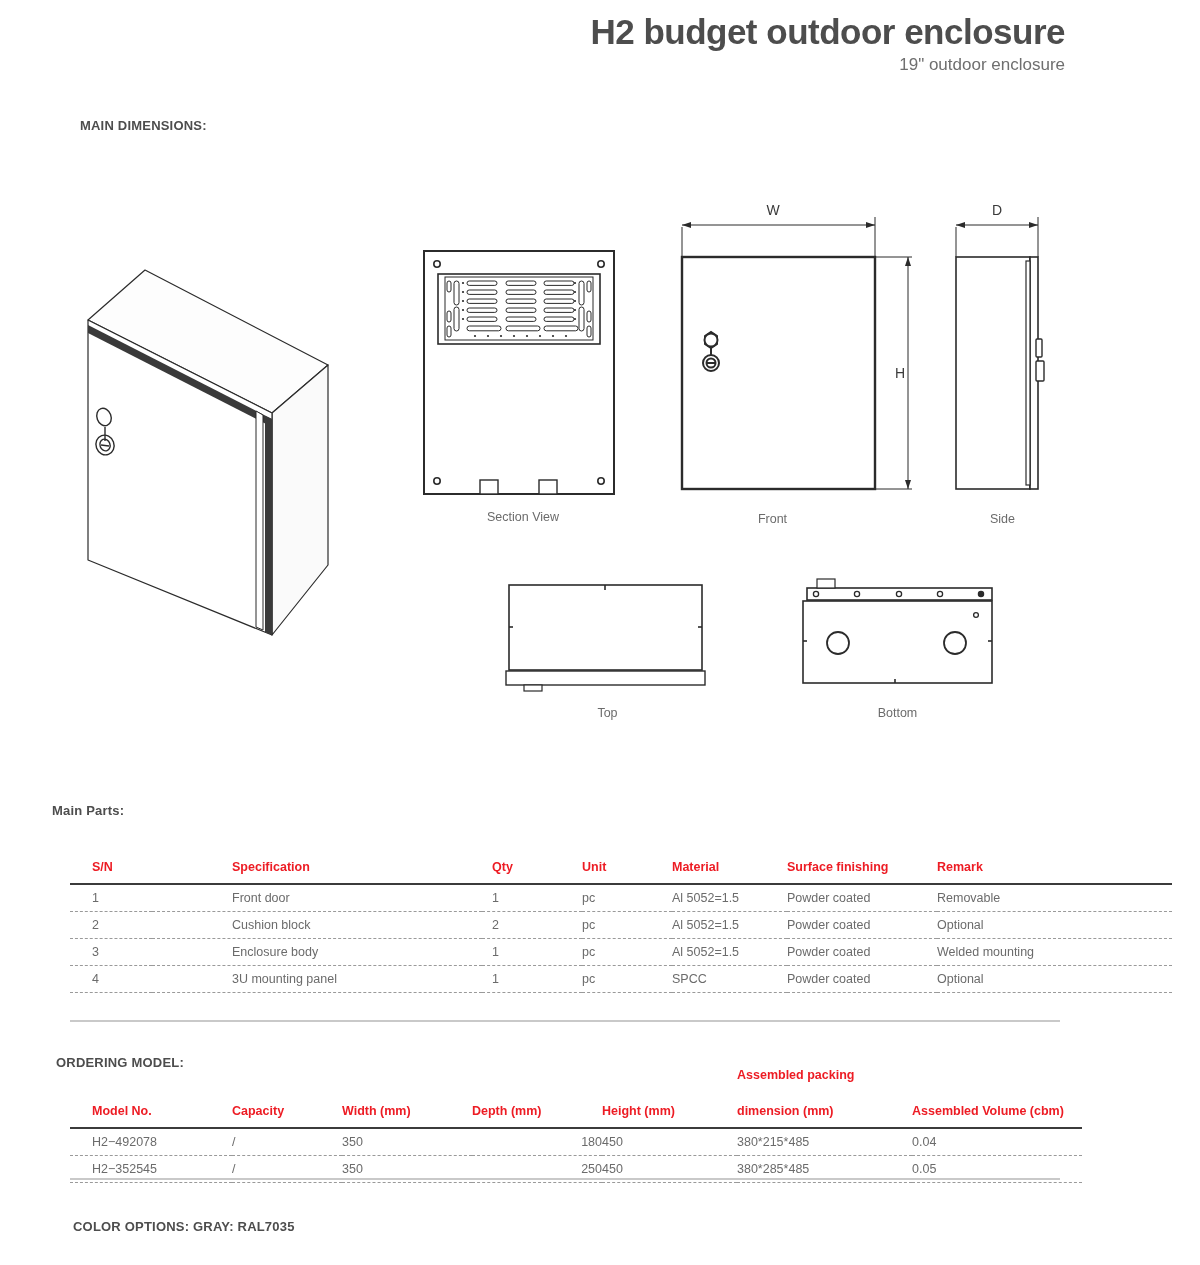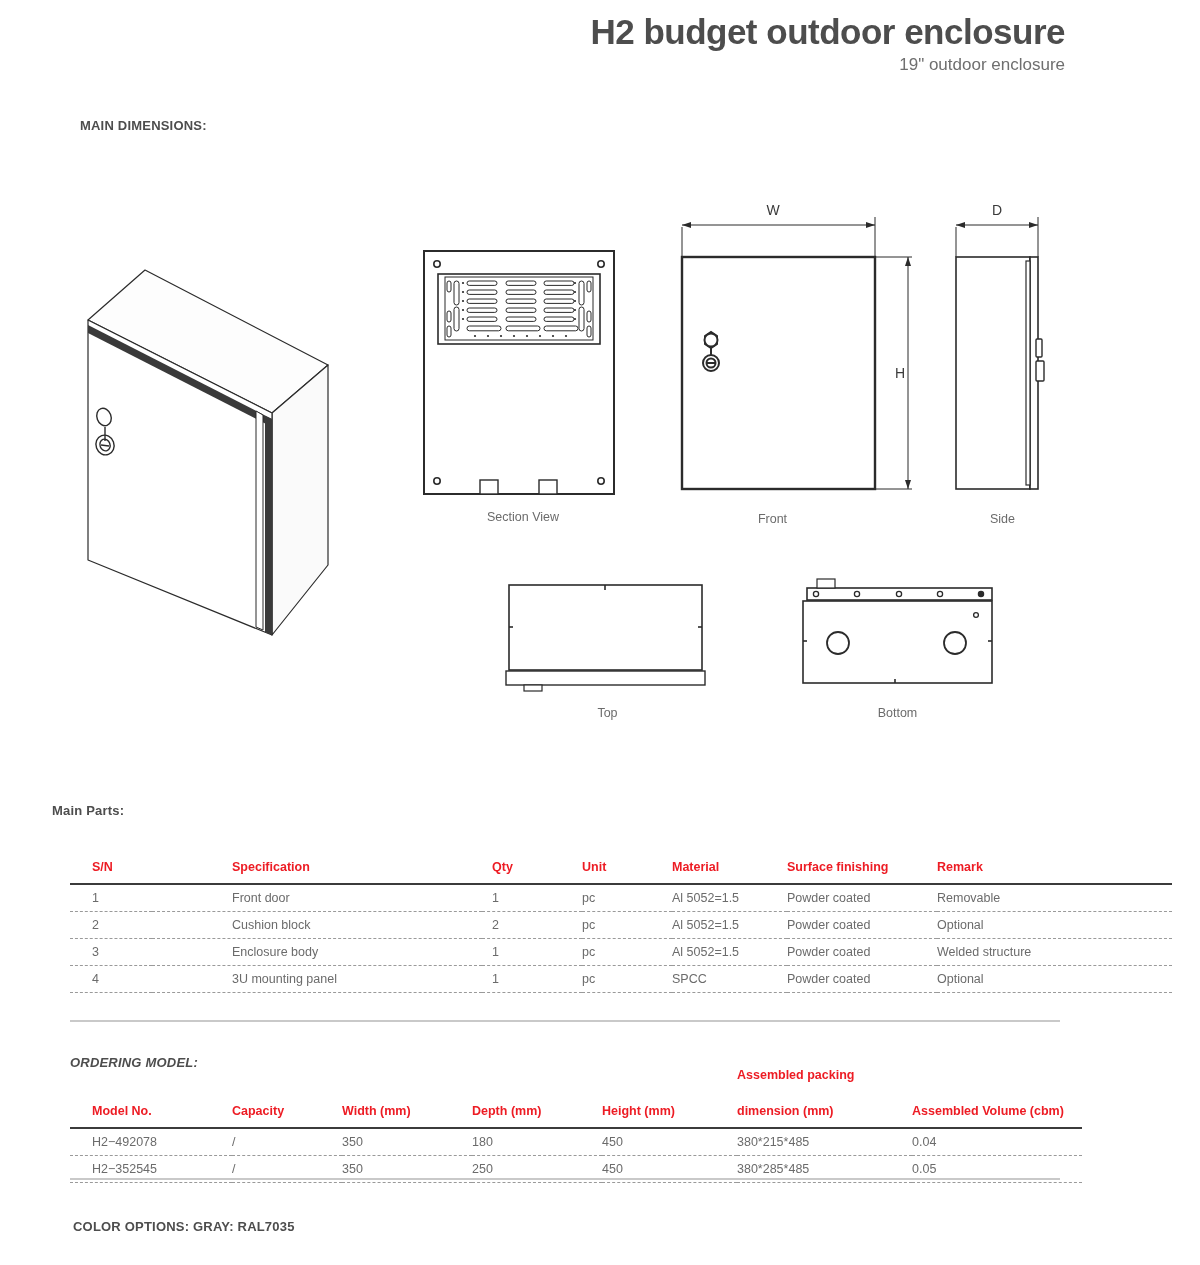--- a/index.html
+++ b/index.html
@@ -42,21 +42,21 @@
   .section-label {
     position: absolute;
     font-size: 13px;
     font-weight: bold;
     color: #4d4d4d;
     letter-spacing: 0.2px;
     white-space: nowrap;
   }
   #label-main-dimensions { left: 80px; top: 118px; }
   #label-main-parts      { left: 52px; top: 803px; }
-  #label-ordering-model  { left: 70px; top: 1055px; font-style: italic; }
+  #label-ordering-model  { left: 56px; top: 1055px; }
   #label-color-options   { left: 73px; top: 1219px; }
 
   
   .drawings {
     position: absolute;
     left: 0;
     top: 150px;
     width: 1200px;
     height: 620px;
   }
@@ -128,21 +128,21 @@
   .c-qty   { width: 90px;  padding-left: 10px !important; }
   .c-unit  { width: 90px;  }
   .c-mat   { width: 115px; }
   .c-surf  { width: 150px; margin-left: 48px; }
   .c-rem   { width: 235px; }
 
   
   .o-model { width: 140px; padding-left: 22px !important; }
   .o-cap   { width: 110px; }
   .o-w     { width: 130px; }
-  .o-d     { width: 130px; }
+  .o-d     { width: 130px; text-align: right; }
   .o-h     { width: 135px; }
   .o-dim   { width: 175px; }
   .o-vol   { width: 170px; }
 
   .th-stack-top {
     display: block;
     margin-bottom: 22px;
   }
 
   .divider-line {
@@ -427,21 +427,21 @@
         <td class="c-surf">Powder coated</td>
         <td class="c-rem">Optional</td>
       </tr>
       <tr>
         <td class="c-sn">3</td>
         <td class="c-spec">Enclosure body</td>
         <td class="c-qty">1</td>
         <td class="c-unit">pc</td>
         <td class="c-mat">Al 5052=1.5</td>
         <td class="c-surf">Powder coated</td>
-        <td class="c-rem">Welded structure</td>
+        <td class="c-rem">Welded mounting</td>
       </tr>
       <tr>
         <td class="c-sn">4</td>
         <td class="c-spec">3U mounting panel</td>
         <td class="c-qty">1</td>
         <td class="c-unit">pc</td>
         <td class="c-mat">SPCC</td>
         <td class="c-surf">Powder coated</td>
         <td class="c-rem">Optional</td>
       </tr>

